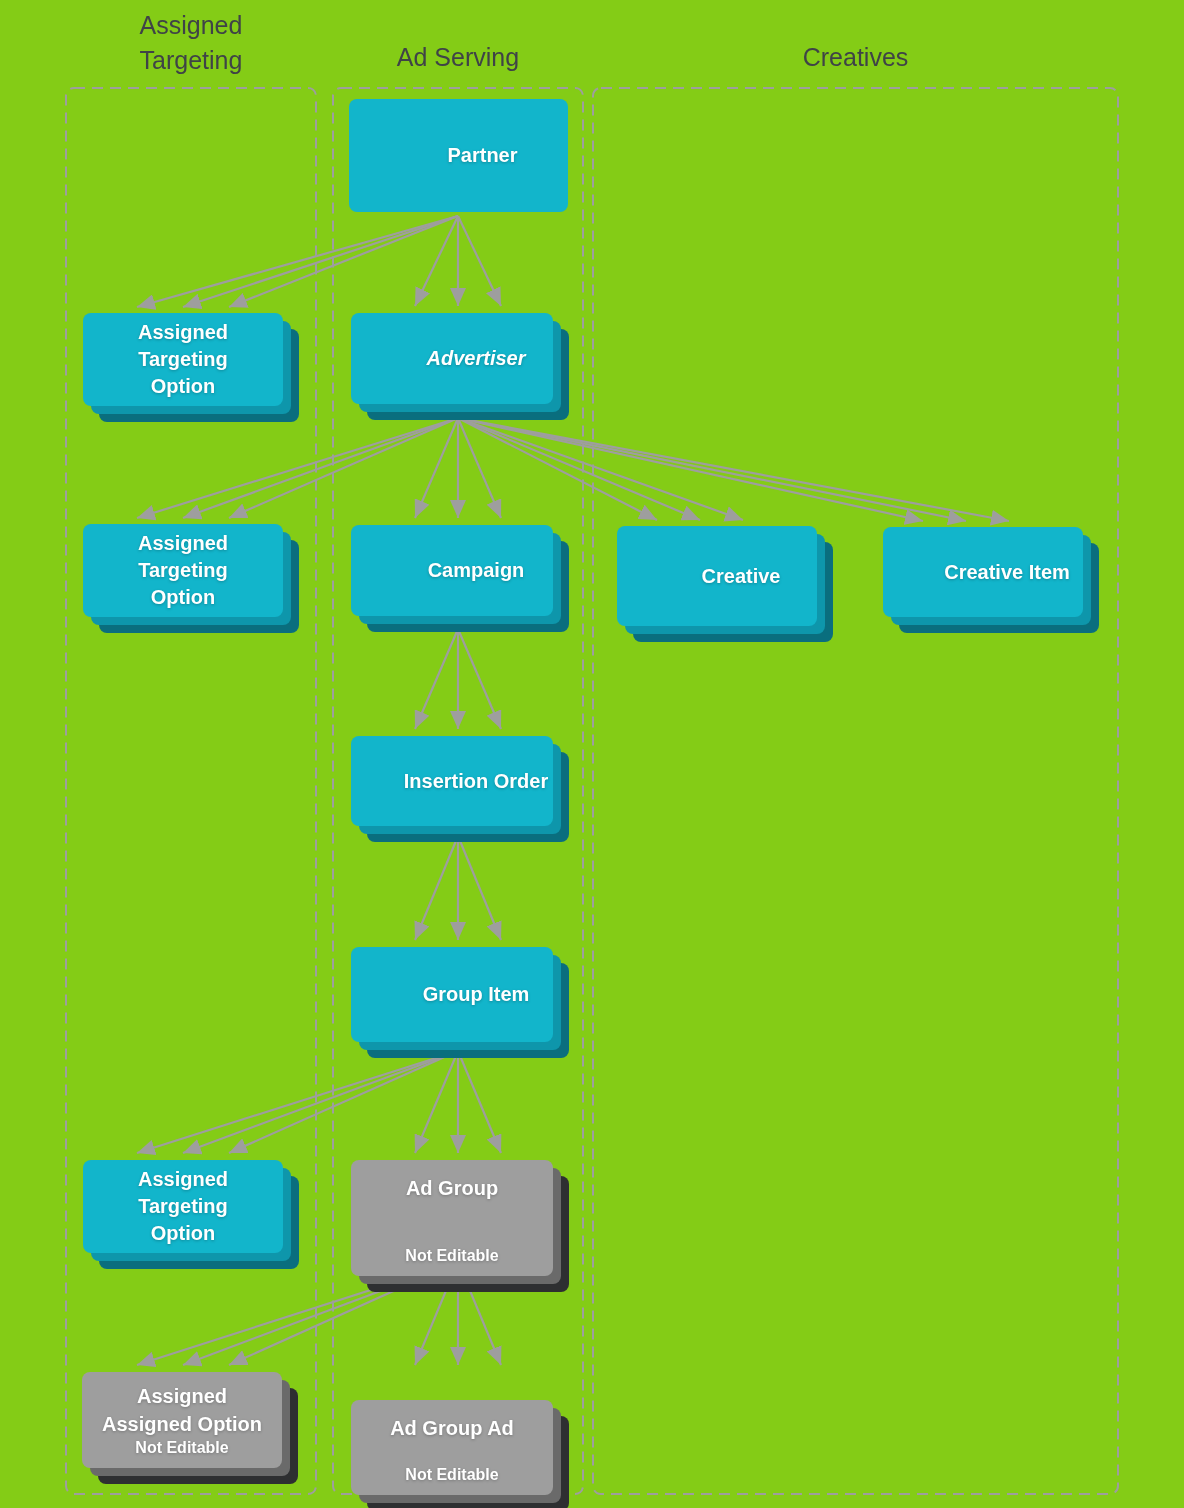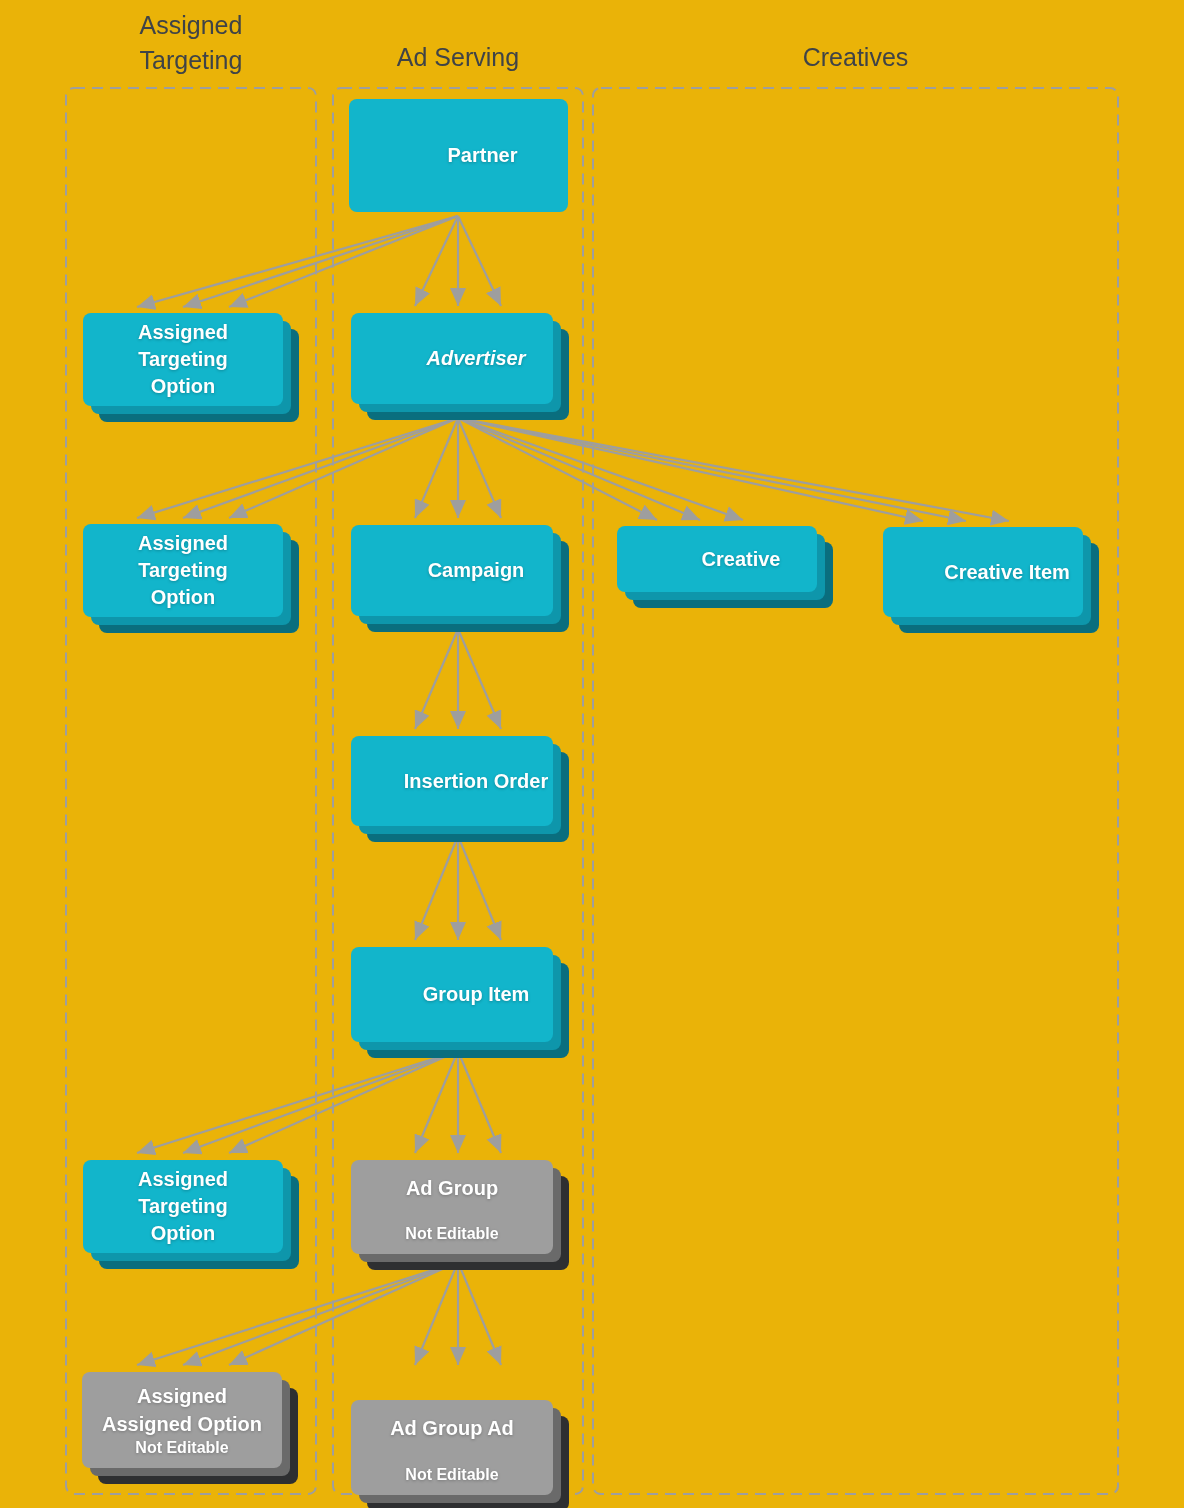--- a/index.html
+++ b/index.html
@@ -1,19 +1,19 @@
 <!DOCTYPE html>
 <html><head>
 <meta charset="utf-8">
 <style>
   html,body{margin:0;padding:0;background:#ffffff;}
   #stage{
     position:relative;
     width:1184px;height:1508px;
-    background:#eab308;
+    background:#84cc16;
     font-family:"Liberation Sans", sans-serif;
     overflow:hidden;
   }
   #connector-layer{position:absolute;left:0;top:0;width:1184px;height:1508px;}
   .col-title{
     position:absolute;
     text-align:center;
     color:#3F4347;
     font-size:25px;
     line-height:35px;
@@ -148,21 +148,21 @@
   </div>
 
   <div class="node teal stack-teal center" style="left:351px;top:736px;width:202px;height:90px;">
     <span>Insertion Order</span>
   </div>
 
   <div class="node teal stack-teal center" style="left:351px;top:947px;width:202px;height:95px;">
     <span>Group Item</span>
   </div>
 
-  <div class="node gray stack-gray with-sub" style="left:351px;top:1160px;width:202px;height:94px;">
+  <div class="node gray stack-gray with-sub" style="left:351px;top:1160px;width:202px;height:116px;">
     <span>Ad Group</span>
     <span class="sub">Not Editable</span>
   </div>
 
   <div class="node gray stack-gray with-sub" style="left:351px;top:1400px;width:202px;height:95px;">
     <span>Ad Group Ad</span>
     <span class="sub">Not Editable</span>
   </div>
 
   <div class="node teal stack-teal multiline" style="left:83px;top:313px;width:200px;height:93px;">
@@ -182,21 +182,21 @@
     <span>Targeting</span>
     <span>Option</span>
   </div>
 
   <div class="node gray stack-gray with-sub tight" style="left:82px;top:1372px;width:200px;height:96px;">
     <span class="lines">Assigned</span>
     <span class="lines">Assigned Option</span>
     <span class="sub">Not Editable</span>
   </div>
 
-  <div class="node teal stack-teal center" style="left:617px;top:526px;width:200px;height:66px;">
+  <div class="node teal stack-teal center" style="left:617px;top:526px;width:200px;height:100px;">
     <span>Creative</span>
   </div>
 
   <div class="node teal stack-teal center" style="left:883px;top:527px;width:200px;height:90px;">
     <span>Creative Item</span>
   </div>
 
 </div>
 
 </body></html>

